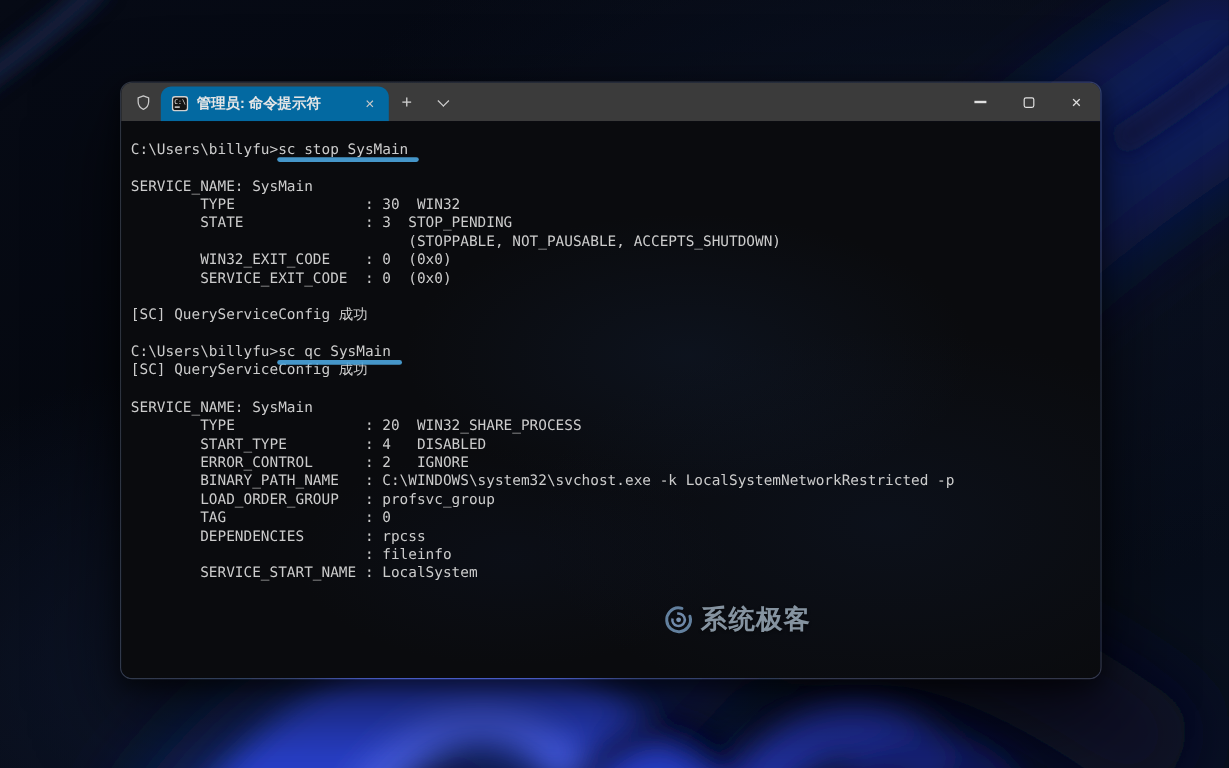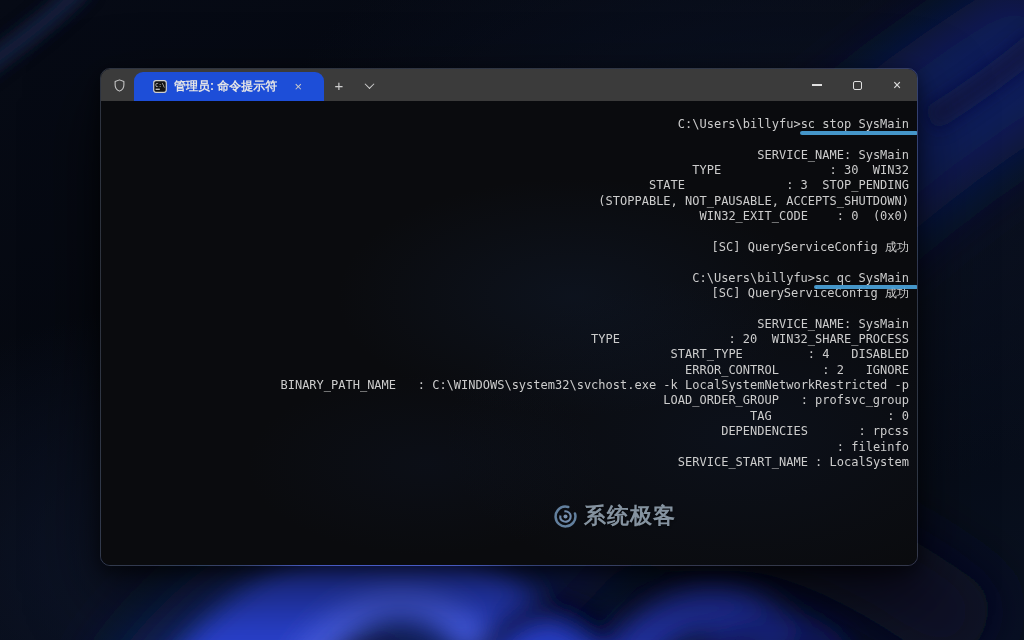--- a/index.html
+++ b/index.html
@@ -16,22 +16,22 @@
   .wallpaper svg { position:absolute; inset:0; }
 
   
   .window { position:absolute; left:100px; top:68px; width:818px; height:498px;
     border-radius:10px; overflow:hidden; z-index:2;
     border:1px solid rgba(140,150,165,.30);
     box-shadow:0 28px 70px rgba(0,0,0,.65), 0 6px 18px rgba(0,0,0,.5);
   }
   .titlebar { height:32px; background:#3b3b3b; display:flex; align-items:flex-end; position:relative; }
   .shield { align-self:center; margin:0 7px 0 11px; display:flex; }
-  .tab { height:29px; width:190px; background:#1d4ed8; border-radius:9px 9px 0 0;
-    display:flex; align-items:center; padding:0 19px; gap:7px; }
+  .tab { height:29px; width:190px; background:#0369a1; border-radius:9px 9px 0 0;
+    display:flex; align-items:center; padding:0 9px; gap:7px; }
   .tab-title { flex:1; font-size:12px; font-weight:bold; color:#e6e6e6; white-space:nowrap;
     overflow:hidden; }
   .tab-close { color:#c9c9c9; font-size:13px; line-height:1; padding:1px 3px; cursor:default; }
   .tb-btn { height:32px; width:30px; display:flex; align-items:center; justify-content:center;
     color:#cfcfcf; font-size:15px; align-self:center; }
   .chev { width:7px; height:7px; border-right:1.5px solid #cfcfcf; border-bottom:1.5px solid #cfcfcf;
     transform:rotate(45deg) translate(-1px,-1px); }
   .win-controls { margin-left:auto; display:flex; align-self:stretch; }
   .wc { width:40px; height:32px; display:flex; align-items:center; justify-content:center; }
   .min-glyph { width:10px; height:1.4px; background:#e0e0e0; }
@@ -41,21 +41,21 @@
   
   .terminal { height:466px; background-color:#0a0b0e; position:relative;
     background-image:
       radial-gradient(340px 170px at 58% 42%, rgba(28,58,110,.16), rgba(28,58,110,0) 70%),
       radial-gradient(420px 230px at 78% 72%, rgba(24,50,100,.14), rgba(24,50,100,0) 70%),
       radial-gradient(260px 130px at 40% 78%, rgba(20,40,86,.12), rgba(20,40,86,0) 70%);
     padding:16px 8px 8px 8px;
     font-family:"DejaVu Sans Mono","Liberation Mono", monospace;
     font-size:12px; line-height:15.36px; color:#cccccc;
   }
-  .tline { white-space:pre; height:15.36px;text-align:right; }
+  .tline { white-space:pre; height:15.36px; }
   .cmd { position:relative; }
   .cmd.hl::after { content:""; position:absolute; left:-1px; right:-9px; bottom:-4px; height:4px;
     border-radius:2.5px; background:var(--hl,#4ba3d9); opacity:.92; }
 
   
   .watermark { position:absolute; left:553px; top:501px; z-index:3; display:flex;
     align-items:center; gap:6px; opacity:.88; pointer-events:none; }
   .wm-text { font-size:22px; font-weight:bold; color:#96a6b4; letter-spacing:1px;
     text-shadow:0 1px 3px rgba(0,0,0,.6); }
 </style>
@@ -131,20 +131,21 @@
 
   <div class="terminal">
     <div id="terminal-output">
         <div class="tline"><span>C:\Users\billyfu&gt;</span><span class="cmd hl">sc stop SysMain</span></div>
         <div class="tline">&nbsp;</div>
         <div class="tline">SERVICE_NAME: SysMain</div>
         <div class="tline">        TYPE               : 30  WIN32</div>
         <div class="tline">        STATE              : 3  STOP_PENDING</div>
         <div class="tline">                                (STOPPABLE, NOT_PAUSABLE, ACCEPTS_SHUTDOWN)</div>
         <div class="tline">        WIN32_EXIT_CODE    : 0  (0x0)</div>
+        <div class="tline">        SERVICE_EXIT_CODE  : 0  (0x0)</div>
         <div class="tline">&nbsp;</div>
         <div class="tline">[SC] QueryServiceConfig 成功</div>
         <div class="tline">&nbsp;</div>
         <div class="tline"><span>C:\Users\billyfu&gt;</span><span class="cmd hl">sc qc SysMain</span></div>
         <div class="tline">[SC] QueryServiceConfig 成功</div>
         <div class="tline">&nbsp;</div>
         <div class="tline">SERVICE_NAME: SysMain</div>
         <div class="tline">        TYPE               : 20  WIN32_SHARE_PROCESS</div>
         <div class="tline">        START_TYPE         : 4   DISABLED</div>
         <div class="tline">        ERROR_CONTROL      : 2   IGNORE</div>

